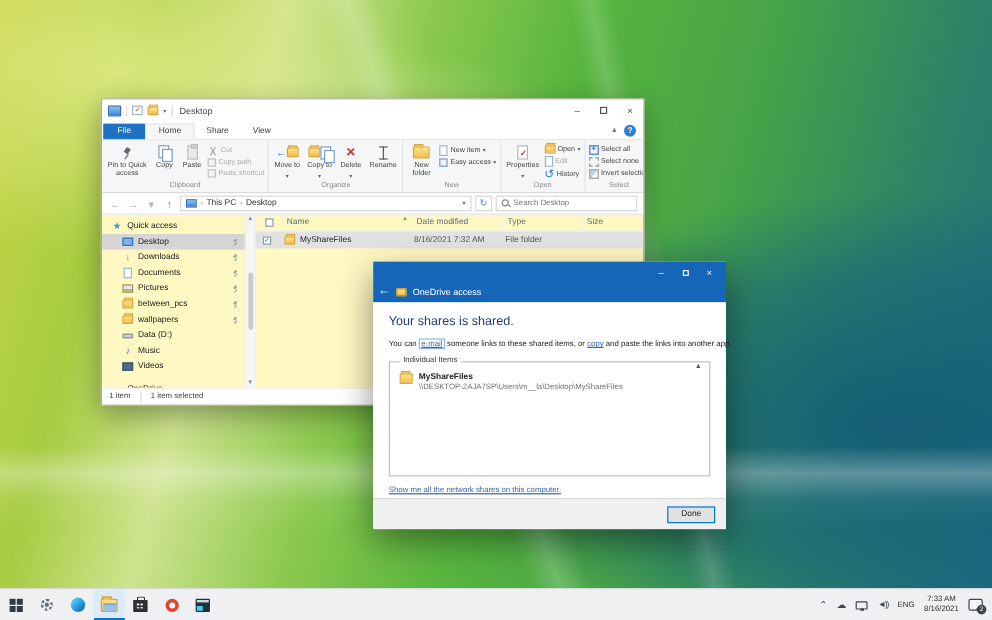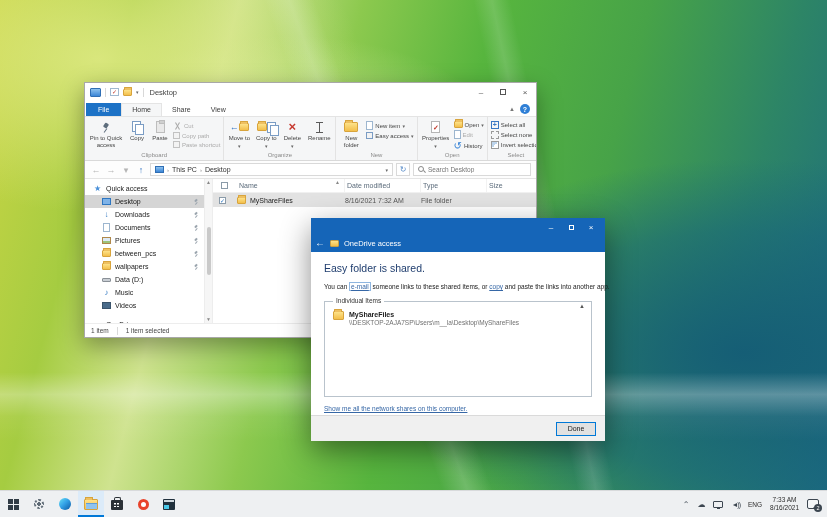--- a/index.html
+++ b/index.html
@@ -12,21 +12,21 @@
       linear-gradient(70deg, transparent 44%, rgba(255,255,255,.20) 46.5%, transparent 49%),
       linear-gradient(78deg, transparent 62%, rgba(255,255,255,.16) 64%, transparent 66%),
       linear-gradient(to bottom, rgba(255,255,255,0) 76%, rgba(255,255,255,.30) 80.5%, rgba(255,255,255,.06) 85%, rgba(255,255,255,0) 90%),
       radial-gradient(ellipse 62% 55% at 90% 72%, rgba(20,92,118,.95) 0%, rgba(22,98,124,.55) 45%, rgba(22,98,124,0) 72%),
       radial-gradient(ellipse 45% 45% at 12% 12%, rgba(225,235,135,.85) 0%, rgba(225,235,135,0) 70%),
       radial-gradient(ellipse 40% 35% at 35% 30%, rgba(222,240,170,.7) 0%, rgba(222,240,170,0) 65%),
       linear-gradient(105deg,#c9d545 0%,#a5cc41 14%,#cfe38f 25%,#8cc94e 38%,#57b53e 52%,#47a348 68%,#2d8566 84%,#1d6b80 100%);
   }
 
   
-  .win{position:absolute;background:#ffffff;box-shadow:0 8px 22px rgba(0,0,0,.35)}
+  .win{position:absolute;background:#fef9c3;box-shadow:0 8px 22px rgba(0,0,0,.35)}
   .wbtn{display:inline-flex;align-items:center;justify-content:center;width:22px;height:100%;color:#555;font-size:8px;cursor:default}
   .sq{display:inline-block;width:6px;height:6px;border:1px solid #555}
 
   
   .fold{position:relative;display:inline-block;width:14px;height:10px;background:linear-gradient(#fde289,#f3bf4b);border:1px solid #d8a43c;border-radius:1px;flex:none}
   .fold::before{content:"";position:absolute;top:-3px;left:0;width:6px;height:2px;background:#eec061;border:1px solid #d8a43c;border-bottom:none;border-radius:1px 1px 0 0}
   .fold.sm{width:10px;height:8px}
   .fold.xs{width:9px;height:7px}
 
   
@@ -533,21 +533,21 @@
       <span class="wbtn">×</span>
     </div>
     <div class="dlg-titlerow">
       <span class="backarrow">←</span>
       <span class="dlg-ico"></span>
       <span class="dlg-title">OneDrive access</span>
     </div>
   </div>
 
   <div class="dlg-body">
-    <div class="dlg-heading">Easy folder is shared.</div>
+    <div class="dlg-heading">Your shares is shared.</div>
     <div class="dlg-text">
       <span>You can </span><span class="dlink boxed">e-mail</span><span> someone links to these shared items, or </span><span class="dlink">copy</span><span> and paste the links into another app.</span>
     </div>
     <div class="groupbox">
       <span class="glabel">Individual Items</span>
       <span class="gchev">▲</span>
       <div class="gitem">
         <span class="fold" style="width:11px;height:9px"></span>
         <span>
           <div class="nm">MyShareFiles</div>

